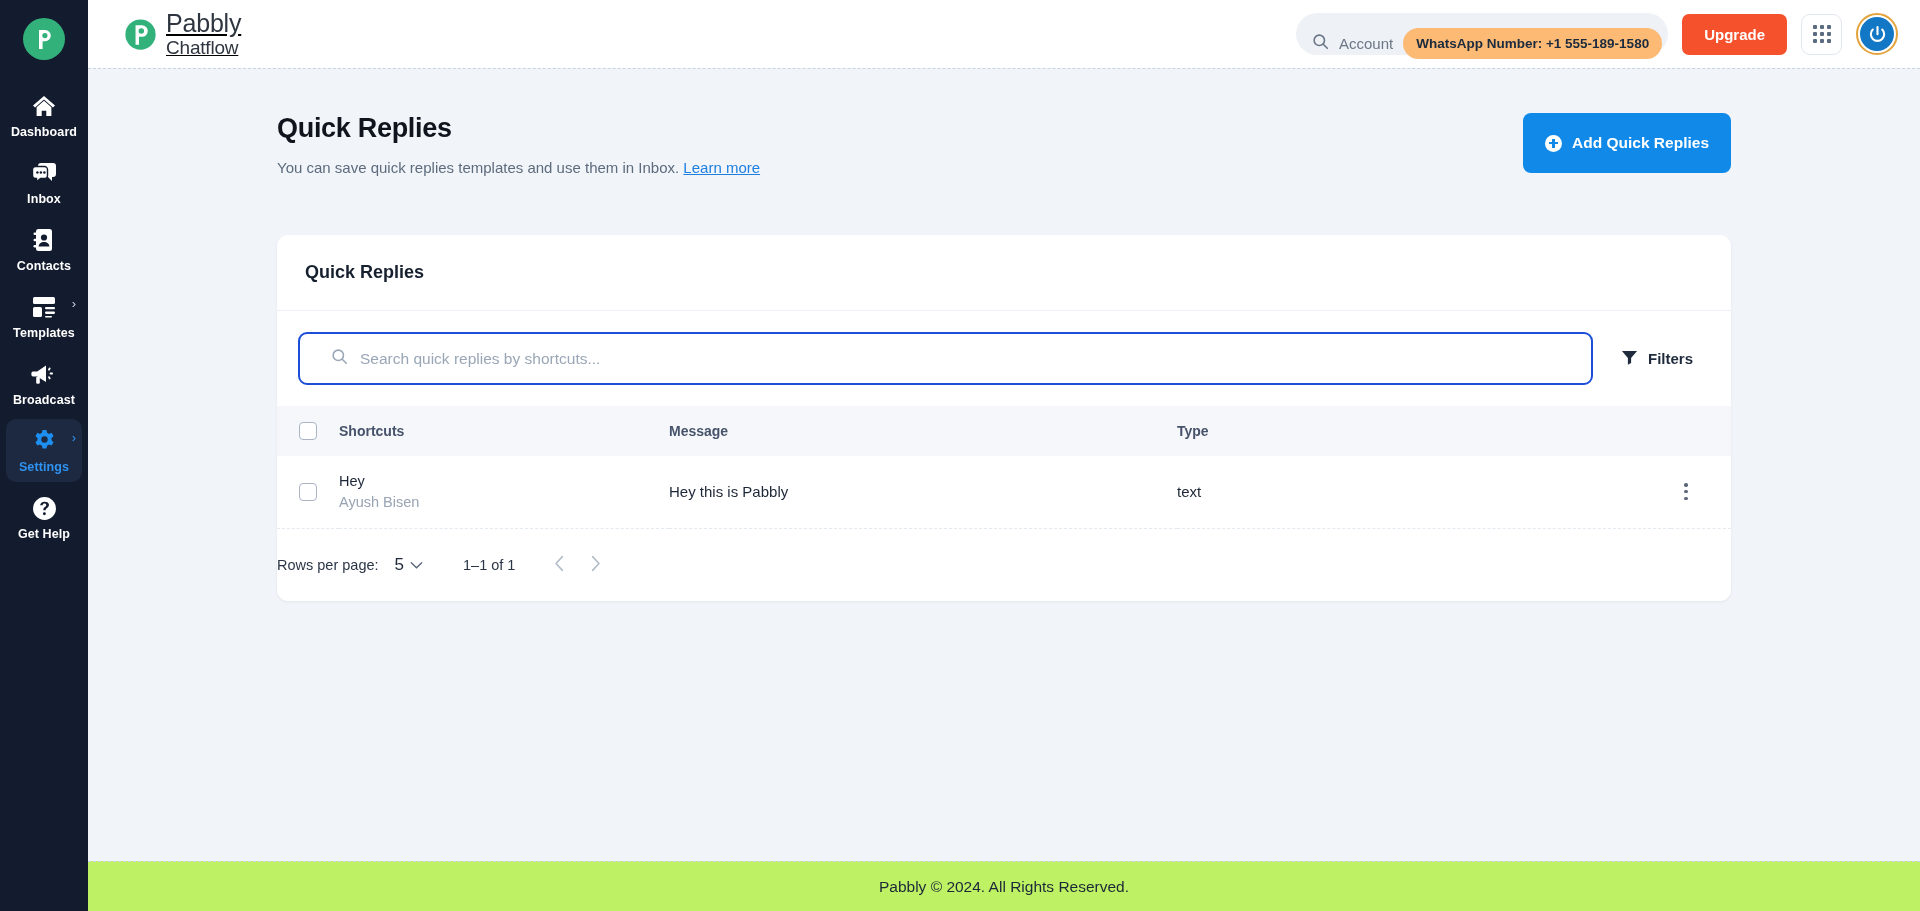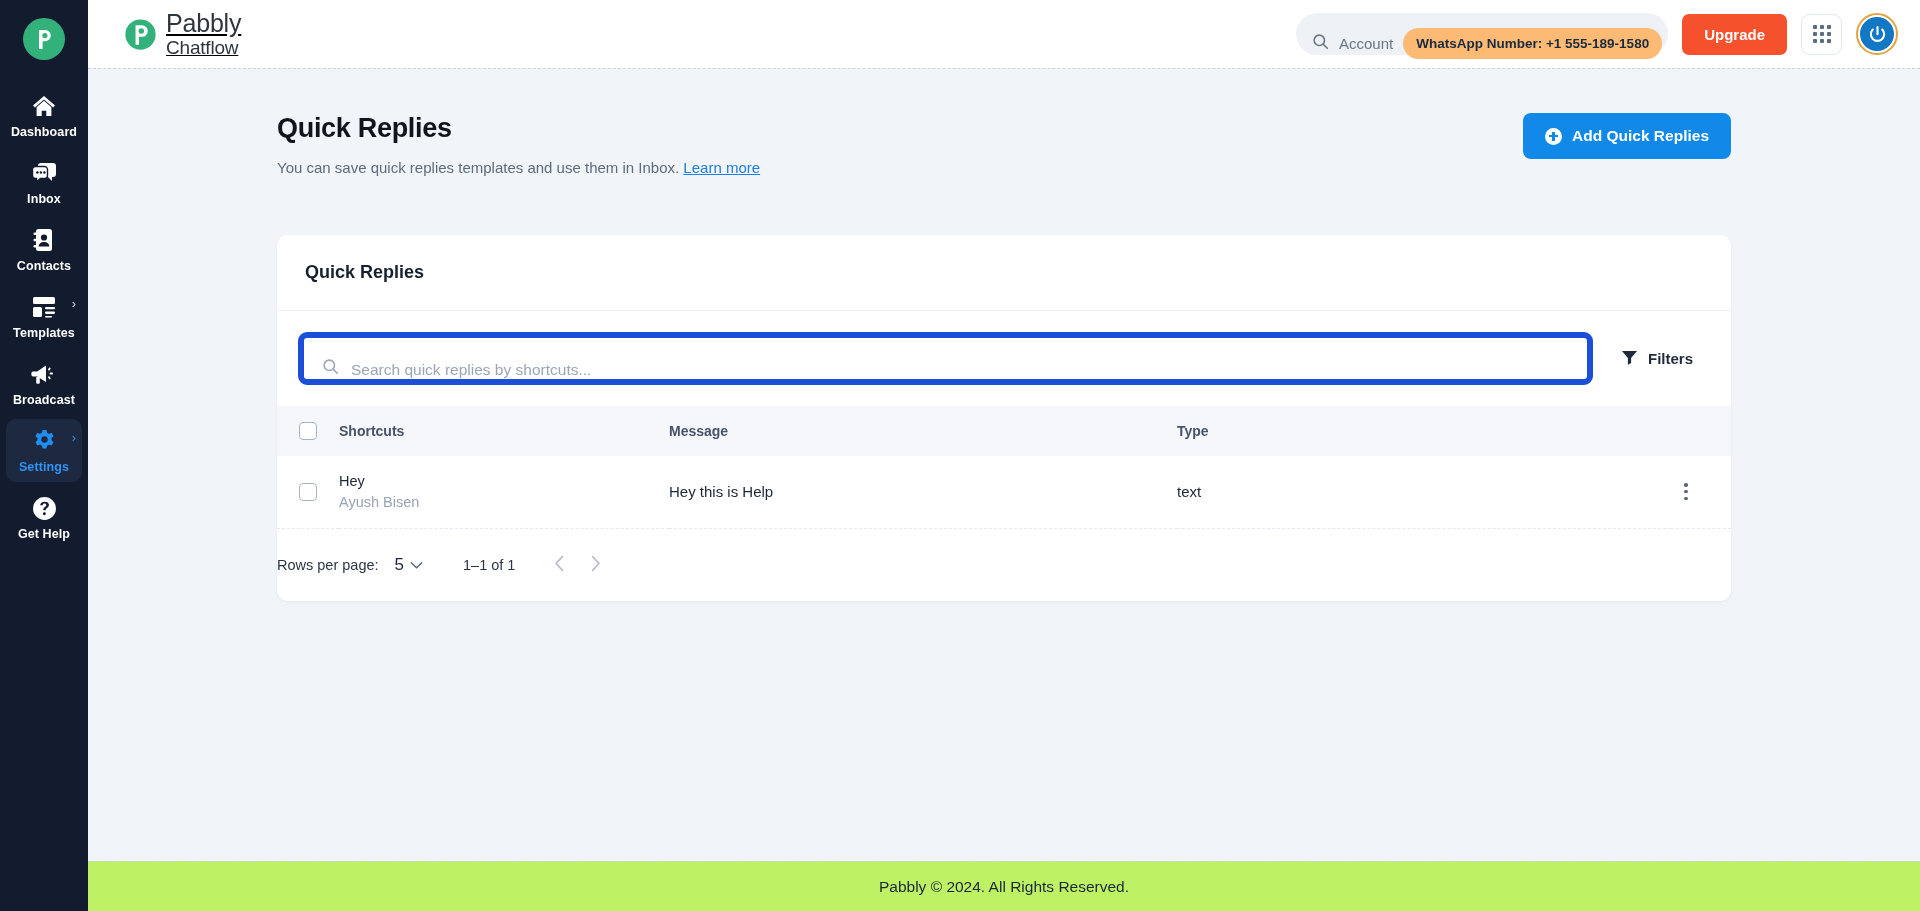--- a/index.html
+++ b/index.html
@@ -105,21 +105,21 @@
   }
   .page-head {
     width: 1454px; margin: 0 auto;
     display: flex; align-items: flex-start; justify-content: space-between;
   }
   .page-title { font-size: 27px; font-weight: 700; color: #10151d; letter-spacing: -0.3px; }
   .page-sub { margin-top: 15px; font-size: 15px; color: #5d6b7c; }
   .page-sub a { color: #1e7fe0; text-decoration: underline; }
   .add-btn {
     background: #1089e8; color: #fff; border: none; border-radius: 8px;
-    height: 46px; padding: 0 22px; font-size: 15.5px; font-weight: 700;
+    height: 60px; padding: 0 22px; font-size: 15.5px; font-weight: 700;
     font-family: inherit; cursor: pointer;
     display: flex; align-items: center; gap: 10px;
   }
   .plus-circle {
     width: 17px; height: 17px; border-radius: 50%; background: #fff;
     position: relative; flex: 0 0 17px;
   }
   .plus-circle::before, .plus-circle::after {
     content: ""; position: absolute; background: #1089e8;
   }
@@ -135,22 +135,22 @@
   .card-head {
     height: 76px; display: flex; align-items: center;
     padding: 0 28px; border-bottom: 1px solid #edf0f4;
     font-size: 18px; font-weight: 700; color: #16202e;
   }
   .toolbar {
     display: flex; align-items: center; gap: 18px;
     padding: 21px 22px 21px 21px;
   }
   .search-box {
-    flex: 1 1 auto; height: 53px; border: 6px solid #1d4ed8; border-radius: 9px;
-    display: flex; align-items: flex-end; gap: 12px; padding: 0 18px;
+    flex: 1 1 auto; height: 53px; border: 2px solid #1d4ed8; border-radius: 9px;
+    display: flex; align-items: center; gap: 12px; padding: 0 31px;
     background: #fff;
   }
   .search-box input {
     border: none; outline: none; flex: 1 1 auto;
     font-size: 15.5px; color: #2b3647; font-family: inherit; background: transparent;
   }
   .search-box input::placeholder { color: #9aa6b6; }
   .filters-btn {
     display: flex; align-items: center; gap: 10px;
     background: none; border: none; cursor: pointer;
@@ -410,21 +410,21 @@
           </thead>
           <tbody>
             <tr>
               <td class="c-check">
                 <span class="cb"></span>
               </td>
               <td>
                 <div class="short-main">Hey</div>
                 <div class="short-sub">Ayush Bisen</div>
               </td>
-              <td class="msg-cell">Hey this is Help</td>
+              <td class="msg-cell">Hey this is Pabbly</td>
               <td class="type-cell">text</td>
               <td>
                 <div class="kebab">
                   <span></span>
                     <span></span>
                     <span></span>
                 </div>
               </td>
             </tr>
           </tbody>

